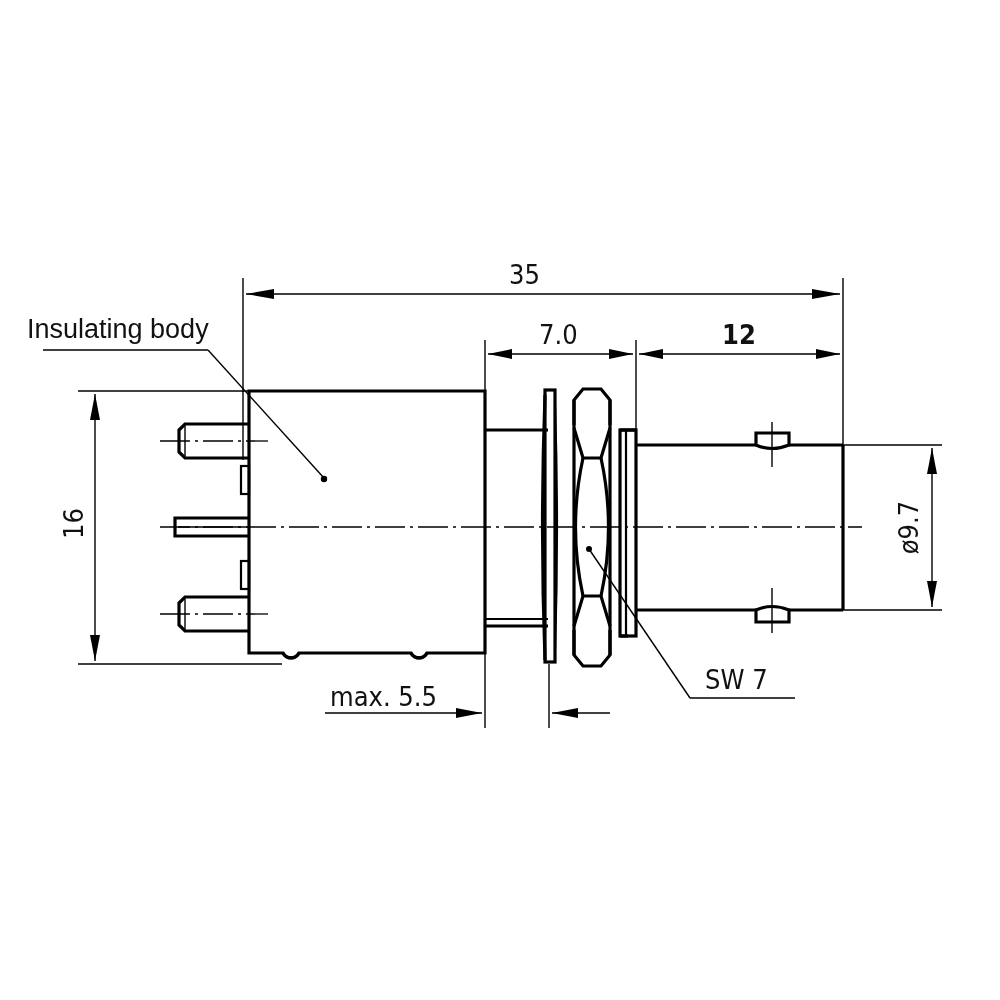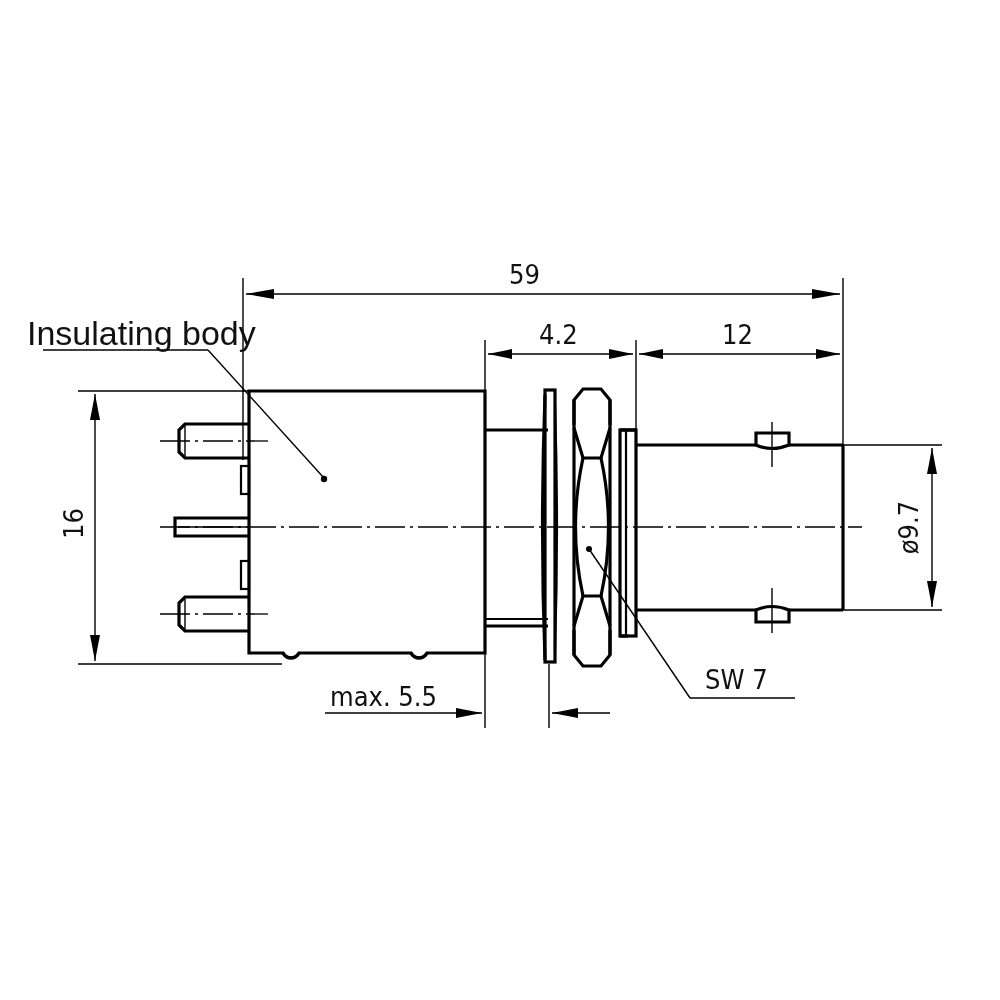--- a/index.html
+++ b/index.html
@@ -147,27 +147,27 @@
     <line class="thin" x1="208" y1="350" x2="324" y2="478"></line>
     <circle cx="324" cy="479" r="3.2" fill="#000"></circle>
   </g>
 
   <g>
     <line class="thin" x1="589" y1="549" x2="690" y2="698"></line>
     <line class="thin" x1="690" y1="698" x2="795" y2="698"></line>
   </g>
 </svg>
 
-<div class="lbl" style="left:27px; top:316px; font-size:34px;">Insulating body</div>
+<div class="lbl" style="left:27px; top:316px; font-size:27px;">Insulating body</div>
 
-<div class="lbl dimtxt" style="left:509px; top:261px;">59</div>
+<div class="lbl dimtxt" style="left:509px; top:261px;">35</div>
 
-<div class="lbl dimtxt" style="left:539px; top:321px;">4.2</div>
+<div class="lbl dimtxt" style="left:539px; top:321px;">7.0</div>
 
-<div class="lbl dimtxt" style="left:722px; top:321px;">12</div>
+<div class="lbl dimtxt" style="left:722px; top:321px;font-weight:bold;">12</div>
 
 <div class="lbl dimtxt rot" style="left:58px; top:510px;">16</div>
 
 <div class="lbl dimtxt rot" style="left:882px; top:514px;">ø9.7</div>
 
 <div class="lbl dimtxt" style="left:330px; top:683px;">max.  5.5</div>
 
 <div class="lbl dimtxt" style="left:705px; top:666px;">SW 7</div>
 
 </body></html>

